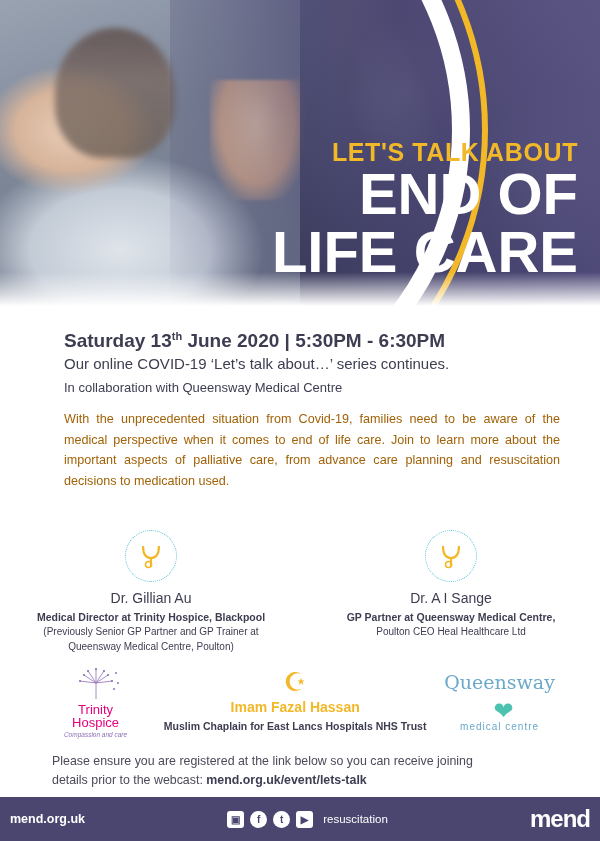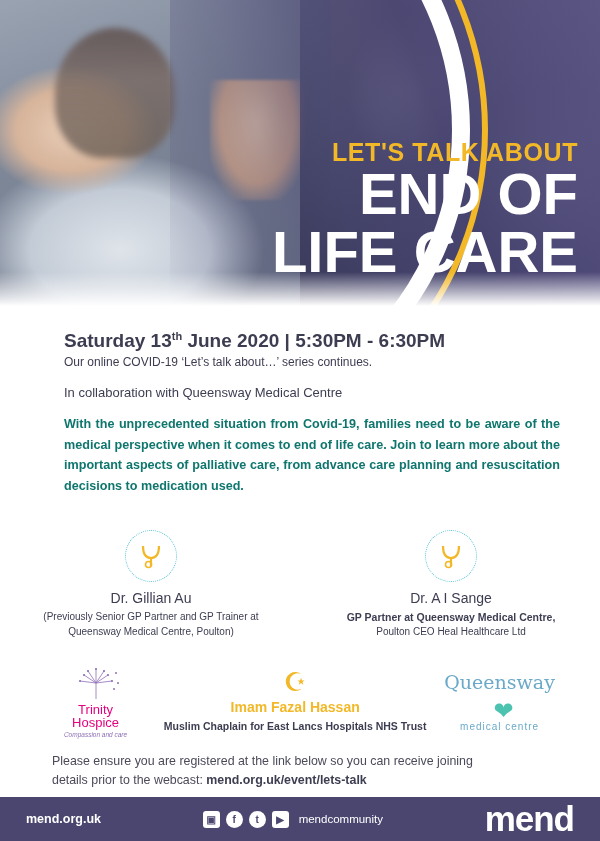--- a/index.html
+++ b/index.html
@@ -86,24 +86,24 @@
   .hero-line2 { font-size:58px; font-weight:bold; letter-spacing:0px; }
 
   
   .content { position:absolute; left:12px; top:312px; width:600px; padding:18px 52px 0 52px; }
   .date-line {
     font-size:19px; font-weight:bold; color:#3d3d52; margin-bottom:3px;
   }
   .date-line sup { font-size:11px; }
   .venue-line { font-size:19px; font-weight:bold; color:#3d3d52; margin-bottom:12px; }
   .venue-value { color:#f2b827; }
-  .series-line { font-size:12px; color:#3d3d52; font-weight:normal; margin-bottom:16px; }
+  .series-line { font-size:15px; color:#3d3d52; font-weight:normal; margin-bottom:8px; }
   .collab-line { font-size:13px; color:#3d3d52; margin-bottom:14px; }
   .para {
-    font-size:12.6px; color:#0f766e; line-height:1.62; text-align:justify;font-weight:bold;
+    font-size:12.6px; color:#a16207; line-height:1.62; text-align:justify;
   }
 
   
   .speakers { position:absolute; left:1px; top:530px; width:600px; }
   .speaker-row { display:flex; justify-content:space-around; align-items:flex-start; }
   .speaker { width:250px; text-align:center; }
   .sp-badge {
     width:52px; height:52px; border-radius:50%;
     border:1.5px dotted #5bc2d6;
     margin:0 auto 8px auto;
@@ -137,31 +137,31 @@
   
   .register {
     position:absolute; left:0; top:752px; width:600px; padding:0 52px;
     font-size:12.4px; color:#4a4a5a; line-height:1.55;
   }
   .register b { color:#3d3d52; }
 
   
   .footer {
     position:absolute; left:0; bottom:0; width:600px; height:44px;
-    background:#4a4670; display:flex; align-items:center; padding:0 26px;
+    background:#4a4670; display:flex; align-items:center; padding:0 10px;
   }
   .f-url { color:#ffffff; font-size:12.5px; font-weight:bold; }
   .f-social { flex:1; display:flex; align-items:center; justify-content:center; gap:6px; }
   .soc {
     width:17px; height:17px; border-radius:3px; background:#ffffff; color:#4a4670;
     font-size:10px; display:flex; align-items:center; justify-content:center; font-weight:bold;
   }
   .soc.round { border-radius:50%; }
   .f-handle { color:#ffffff; font-size:11.5px; margin-left:4px; }
-  .f-logo { color:#ffffff; font-size:35px; font-weight:bold; letter-spacing:-1px; }
+  .f-logo { color:#ffffff; font-size:24px; font-weight:bold; letter-spacing:-1px; }
   .divider-strip { position:absolute; left:0; bottom:44px; width:600px; height:3px; background:#ffffff; }
 </style>
 </head>
 <body>
 
 <div class="poster">
 
   <div class="hero">
     <div class="photo-bg"></div>
     <div class="photo-left">
@@ -195,20 +195,21 @@
 
       <div class="speaker">
         <div class="sp-badge">
           <svg width="24" height="26" viewBox="0 0 24 26" aria-hidden="true">
             <path d="M4 3 C4 12, 8 15, 12 15 C16 15, 20 12, 20 3" fill="none" stroke="#f2b827" stroke-width="2.2"></path>
             <path d="M12 15 L12 23" fill="none" stroke="#f2b827" stroke-width="2.2"></path>
             <circle cx="9.5" cy="21.5" r="3" fill="none" stroke="#f2b827" stroke-width="1.6"></circle>
           </svg>
         </div>
         <div class="sp-name">Dr. Gillian Au</div>
+        <div class="sp-role">Medical Director at Trinity Hospice, Blackpool</div>
         <div class="sp-sub">(Previously Senior GP Partner and GP Trainer at Queensway Medical Centre, Poulton)</div>
       </div>
 
       <div class="speaker">
         <div class="sp-badge">
           <svg width="24" height="26" viewBox="0 0 24 26" aria-hidden="true">
             <path d="M4 3 C4 12, 8 15, 12 15 C16 15, 20 12, 20 3" fill="none" stroke="#f2b827" stroke-width="2.2"></path>
             <path d="M12 15 L12 23" fill="none" stroke="#f2b827" stroke-width="2.2"></path>
             <circle cx="9.5" cy="21.5" r="3" fill="none" stroke="#f2b827" stroke-width="1.6"></circle>
           </svg>
@@ -281,18 +282,18 @@
 
   <div class="divider-strip"></div>
 
   <div class="footer">
     <div class="f-url">mend.org.uk</div>
     <div class="f-social">
       <div class="soc">▣</div>
       <div class="soc round">f</div>
       <div class="soc round">t</div>
       <div class="soc">▶</div>
-      <div class="f-handle">mendcommunity</div>
+      <div class="f-handle">resuscitation</div>
     </div>
     <div class="f-logo">mend</div>
   </div>
 
 </div>
 
 </body></html>

